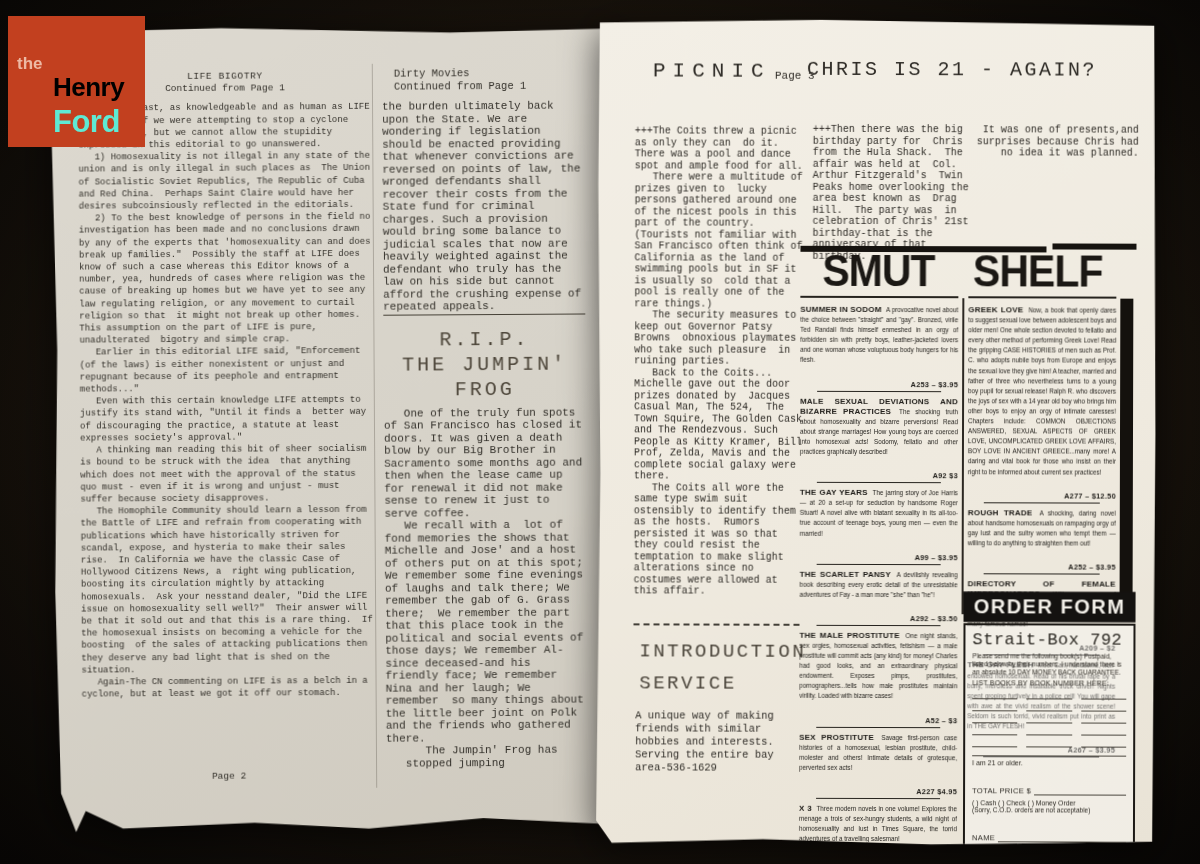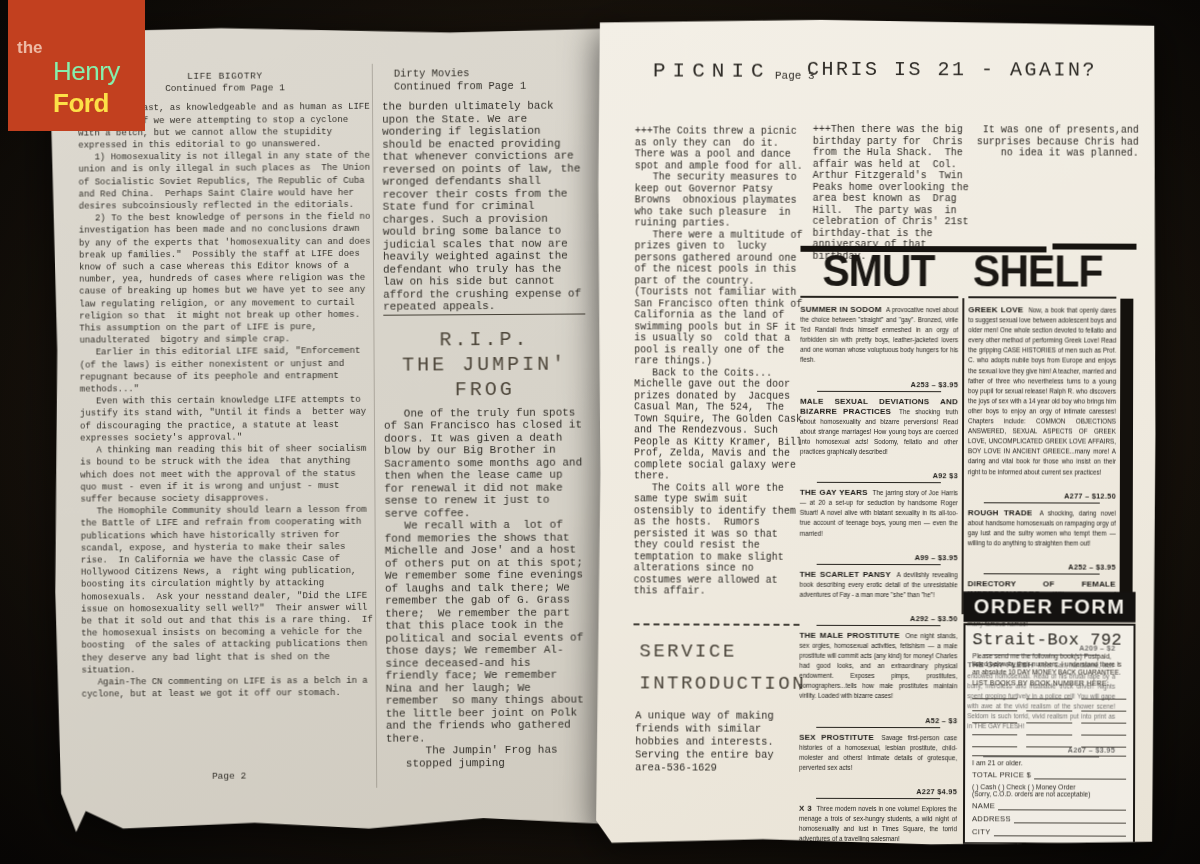--- a/index.html
+++ b/index.html
@@ -2,24 +2,24 @@
 <html><head>
 <meta charset="utf-8">
 <style>
   html,body{margin:0;padding:0;background:#0d0b08;}
   #stage{position:relative;width:1200px;height:864px;overflow:hidden;
     background:radial-gradient(ellipse at 52% 45%, #241c12 0%, #18120b 55%, #0a0806 100%);
     font-family:"Liberation Sans","DejaVu Sans",sans-serif;}
   .mono{font-family:"Liberation Mono","DejaVu Sans Mono",monospace;}
 
   
-  .logo{position:absolute;left:8px;top:0;width:137px;height:131px;background:#c2401f;z-index:9;}
+  .logo{position:absolute;left:8px;top:16px;width:137px;height:131px;background:#c2401f;z-index:9;}
   .logo .the{position:absolute;left:9px;top:38px;font-size:17px;font-weight:bold;color:#edb9a4;}
-  .logo .henry{position:absolute;left:45px;top:56px;font-size:26px;font-weight:normal;color:#86efac;letter-spacing:-.5px;}
-  .logo .ford{position:absolute;left:45px;top:88px;font-size:26px;font-weight:bold;color:#fde047;letter-spacing:-.5px;}
+  .logo .henry{position:absolute;left:45px;top:56px;font-size:26px;font-weight:bold;color:#000000;letter-spacing:-.5px;}
+  .logo .ford{position:absolute;left:45px;top:88px;font-size:31px;font-weight:bold;color:#5eead4;letter-spacing:-.5px;}
 
   
   .paper-wrap{position:absolute;filter:drop-shadow(0 8px 18px rgba(0,0,0,.65));}
   #left-wrap{left:52px;top:26px;z-index:1;transform:rotate(-0.35deg);}
   #right-wrap{left:596px;top:20px;z-index:2;transform:rotate(0.15deg);}
   .paper{position:relative;}
   #left-paper{width:572px;height:806px;background:linear-gradient(160deg,#ddd9d0 0%,#d6d2c8 60%,#cfcabf 100%);
     clip-path:polygon(0.8% 0.6%,30% 0.2%,70% 0.9%,99.2% 0.5%,99.8% 30%,99.4% 60%,100% 97.5%,96% 99.2%,75% 98.4%,55% 99.6%,35% 98.8%,12% 99.4%,5.5% 97.2%,3.8% 99.8%,1.2% 95%,0.4% 70%,1% 40%,0.2% 12%);}
   #right-paper{width:560px;height:826px;background:linear-gradient(165deg,#f3efe6 0%,#efeadf 55%,#e9e3d6 100%);
     clip-path:polygon(0.5% 0.4%,40% 0%,99.5% 0.6%,99.9% 50%,99.5% 99.4%,60% 99.8%,30% 99.2%,3% 99.7%,0.2% 97%,0.8% 55%,0.3% 20%);}
@@ -76,21 +76,21 @@
   .of-header{height:29px;background:#141210;color:#f2efe8;font-weight:bold;font-size:20px;
     display:flex;align-items:center;justify-content:center;letter-spacing:1.5px;transform:scaleY(1.05);}
   .of-body{border:2px solid #1c1915;margin-top:2px;padding:5px 7px 6px 7px;background:rgba(255,255,255,.35);color:#2c2923;}
   .of-addr1{font-size:17px;letter-spacing:.5px;}
   .of-addr2{font-size:13px;letter-spacing:.5px;margin-top:2px;}
   .of-inst{font-size:6.6px;line-height:7.8px;margin-top:3px;}
   .of-list-label{font-size:7px;margin-top:4px;letter-spacing:.2px;}
   .of-grid{display:grid;grid-template-columns:repeat(3,1fr);column-gap:9px;row-gap:6px;margin-top:7px;}
   .of-cell{height:5px;border-bottom:1px solid #4a463e;}
   .of-age{font-size:7px;margin-top:8px;border-top:1px solid #4a463e;padding-top:3px;}
-  .of-row{display:flex;align-items:flex-end;margin-top:4px;font-size:7.6px;letter-spacing:.3px;}
+  .of-row{display:flex;align-items:flex-end;margin-top:20px;font-size:7.6px;letter-spacing:.3px;}
   .of-fill{flex:1;border-bottom:1px solid #4a463e;height:7px;margin-left:3px;}
   .of-pay{font-size:6.8px;margin-top:4px;}
   .of-cod{font-size:6.5px;}
 
   .vignette{position:absolute;inset:0;pointer-events:none;
     background:radial-gradient(ellipse at 50% 50%, rgba(0,0,0,0) 62%, rgba(0,0,0,.35) 100%);}
 </style>
 </head>
 <body>
 
@@ -150,41 +150,41 @@
   <div class="paper-wrap" id="right-wrap">
     <div class="paper" id="right-paper">
 
       <div id="picnic-title" class="mono">PICNIC</div>
       <div id="page3" class="mono">Page 3</div>
       <div id="chris-title" class="mono">CHRIS IS 21 - AGAIN?</div>
 
       <div id="rp-picnic" class="rp-col mono rp-ink">
 
       <p class="tw-p">+++The Coits threw a picnic as only they can  do it.  There was a pool and dance spot and ample food for all.</p>
+          <p class="tw-p">   There were a multitude of prizes given to  lucky persons gathered around one of the nicest pools in this part of the country. (Tourists not familiar with San Francisco often think of California as the land of swimming pools but in SF it is usually so  cold that a pool is really one of the rare things.)</p>
           <p class="tw-p">   The security measures to keep out Governor Patsy Browns  obnoxious playmates who take such pleasure  in ruining parties.</p>
-          <p class="tw-p">   There were a multitude of prizes given to  lucky persons gathered around one of the nicest pools in this part of the country. (Tourists not familiar with San Francisco often think of California as the land of swimming pools but in SF it is usually so  cold that a pool is really one of the rare things.)</p>
           <p class="tw-p">   Back to the Coits...
 Michelle gave out the door prizes donated by  Jacques Casual Man, The 524,  The Town Squire, The Golden Cask and The Rendezvous. Such People as Kitty Kramer, Bill Prof, Zelda, Mavis and the complete social galaxy were there.</p>
           <p class="tw-p">   The Coits all wore the same type swim suit ostensibly to identify them as the hosts.  Rumors persisted it was so that they could resist the temptation to make slight alterations since no costumes were allowed at this affair.</p>
         </div>
 
       <div id="rp-chris2" class="rp-col mono rp-ink">
 
       <p class="tw-p">+++Then there was the big birthday party for  Chris from the Hula Shack.  The affair was held at  Col. Arthur Fitzgerald's  Twin Peaks home overlooking the area best known as  Drag Hill.  The party was  in celebration of Chris' 21st birthday-that is the anniversary of that birthday.</p>
         </div>
 
       <div id="rp-chris3" class="rp-col mono rp-ink">
 
       <p class="tw-p">It was one of presents,and surprises because Chris had no idea it was planned.</p>
         </div>
 
       <div id="rp-dash"></div>
       <div id="rp-intro" class="mono">
+        <div class="intro-line">INTRODUCTION</div>
         <div class="intro-line">SERVICE</div>
-        <div class="intro-line">INTRODUCTION</div>
       </div>
       <div id="rp-intro-body" class="mono rp-ink tw-p">A unique way of making friends with similar hobbies and interests. Serving the entire bay area-536-1629</div>
 
       <div class="bar" id="bar-a"></div>
       <div class="bar" id="bar-b"></div>
       <div id="smut-title">
         <span>SMUT</span>
         <span>SHELF</span>
       </div>
 

